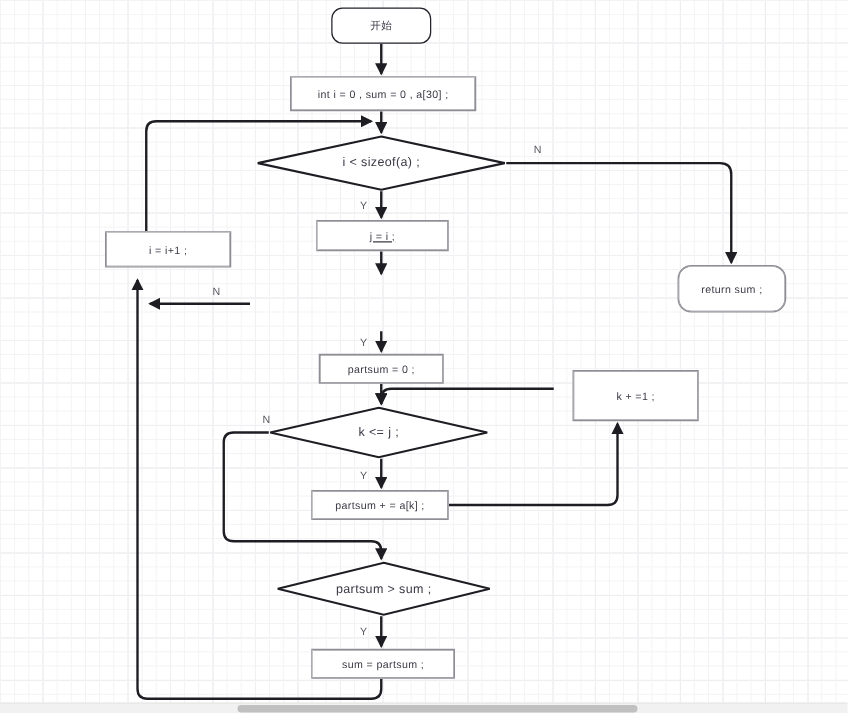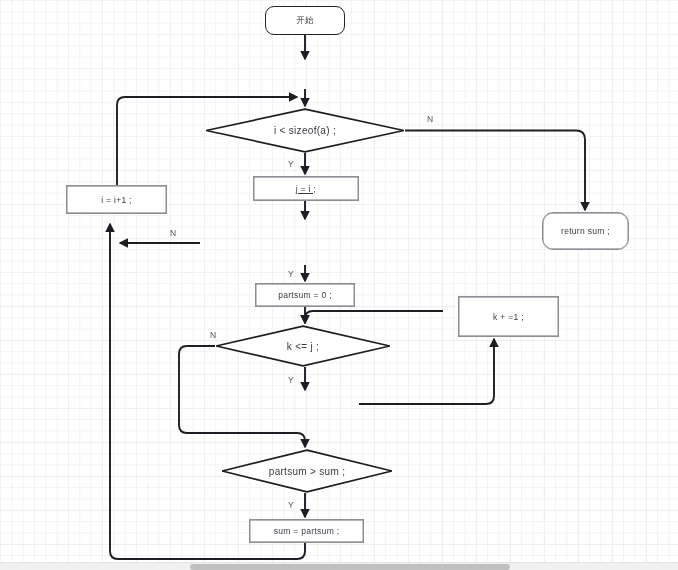--- a/index.html
+++ b/index.html
@@ -146,20 +146,23 @@
       <path d="M 305 543 L 305 551 Q 305 559 297 559 L 118 559 Q 110 559 110 551 L 110 224" marker-end="url(#arrow)"></path>
 
       <path d="M 117 185 L 117 105 Q 117 97 125 97 L 297 97" marker-end="url(#arrow)"></path>
     </g>
   </svg>
 
   <div class="node terminator" style="left:265px; top:6px; width:80px; height:29px;">
     <span>开始</span>
   </div>
 
+  <div class="node proc" style="left:232px; top:61px; width:149px; height:28px;">
+    <span>int i = 0 , sum = 0 , a[30] ;</span>
+  </div>
 
   <div class="diamond-wrap" style="left:205px; top:108px; width:200px; height:45px;">
     <svg width="200" height="45" viewBox="0 0 200 45" xmlns="http://www.w3.org/2000/svg">
       <polygon points="100,1.2 198.8,22.5 100,43.8 1.2,22.5" fill="#ffffff" stroke="#1d1d23" stroke-width="1.7"></polygon>
     </svg>
     <span class="diamond-label">i &lt; sizeof(a) ;</span>
   </div>
 
   <div class="node proc" style="left:253px; top:176px; width:106px; height:25px;text-decoration:underline;">
     <span>j = i ;</span>
@@ -170,37 +173,40 @@
     <span>partsum = 0 ;</span>
   </div>
 
   <div class="diamond-wrap" style="left:215px; top:325px; width:176px; height:42px;">
     <svg width="176" height="42" viewBox="0 0 176 42" xmlns="http://www.w3.org/2000/svg">
       <polygon points="88,1.2 174.8,21 88,40.8 1.2,21" fill="#ffffff" stroke="#1d1d23" stroke-width="1.7"></polygon>
     </svg>
     <span class="diamond-label">k &lt;= j ;</span>
   </div>
 
+  <div class="node proc" style="left:249px; top:392px; width:110px; height:24px;">
+    <span>partsum + = a[k] ;</span>
+  </div>
 
   <div class="node proc" style="left:458px; top:296px; width:101px; height:41px;">
     <span>k + =1 ;</span>
   </div>
 
   <div class="diamond-wrap" style="left:221px; top:449px; width:172px; height:44px;">
     <svg width="172" height="44" viewBox="0 0 172 44" xmlns="http://www.w3.org/2000/svg">
       <polygon points="86,1.2 170.8,22 86,42.8 1.2,22" fill="#ffffff" stroke="#1d1d23" stroke-width="1.7"></polygon>
     </svg>
     <span class="diamond-label">partsum &gt; sum ;</span>
   </div>
 
   <div class="node proc" style="left:249px; top:519px; width:115px; height:24px;">
     <span>sum = partsum ;</span>
   </div>
 
-  <div class="node proc" style="left:66px; top:185px; width:101px; height:29px;">
+  <div class="node proc" style="left:84px; top:185px; width:101px; height:29px;">
     <span>i = i+1 ;</span>
   </div>
 
   <div class="node proc" style="left:542px; top:212px; width:87px; height:38px;border-radius:11px;">
     <span>return sum ;</span>
   </div>
 
   <span class="edge-label" style="left:427px; top:114px;">N</span>
   <span class="edge-label" style="left:288px; top:159px;">Y</span>
   <span class="edge-label" style="left:170px; top:228px;">N</span>

